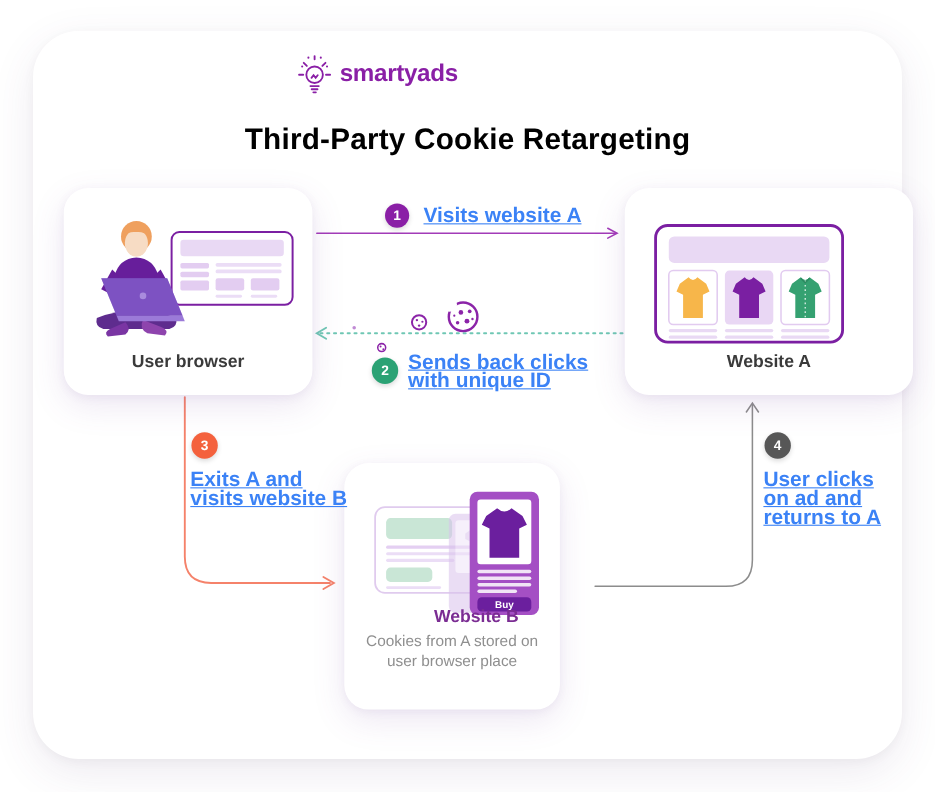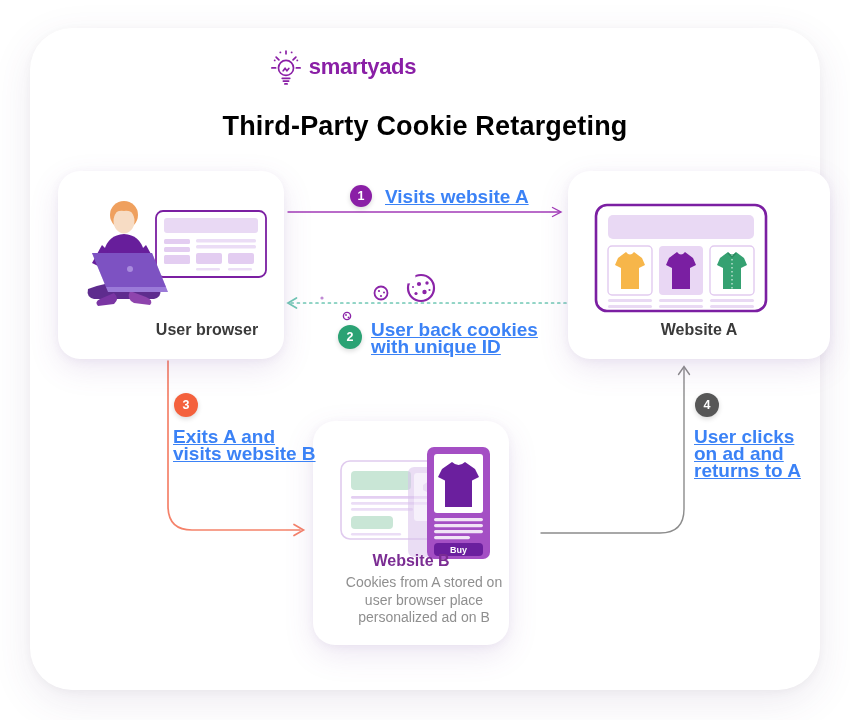--- a/index.html
+++ b/index.html
@@ -11,21 +11,21 @@
         align-items:center;gap:7px;}
   .logo-text{color:#8A1FA6;font-size:22px;font-weight:700;letter-spacing:-0.3px;}
   .title{position:absolute;left:0;top:111px;width:850px;text-align:center;color:#000000;
          font-size:27px;font-weight:700;letter-spacing:0.2px;}
   .card{position:absolute;background:#ffffff;border-radius:22px;
         box-shadow:0 10px 30px rgba(120,80,160,0.13),0 2px 8px rgba(120,80,160,0.07);}
   .card-label{position:absolute;left:0;width:100%;text-align:center;color:#3A3A3A;
               font-size:16px;font-weight:700;}
   .card-label.purple{color:#7B2D93;}
   .card-desc{position:absolute;left:0;width:100%;text-align:center;color:#8F8F8F;
-             font-size:14px;line-height:17.5px;padding-left:13px;}
+             font-size:14px;line-height:17.5px;}
   .badge{position:absolute;border-radius:50%;color:#fff;font-weight:700;font-size:12.5px;
          display:flex;align-items:center;justify-content:center;box-shadow:0 2px 5px rgba(0,0,0,0.15);}
   .step-label{position:absolute;color:#3b82f6;font-weight:700;font-size:19px;line-height:17px;text-decoration:underline;}
   .arrows{position:absolute;left:0;top:0;width:850px;height:720px;pointer-events:none;}
   .illu{position:absolute;}
 </style>
 </head>
 <body>
 
 <div class="stage">
@@ -127,21 +127,21 @@
 
       <path d="M18 96 Q54 82 90 96 Q92 104 84 106 L24 106 Q16 104 18 96 Z" fill="#5E2C8E"></path>
       <path d="M60 98 L76 104 Q84 107 80 112 L64 110 Q56 106 60 98 Z" fill="#8E44AD"></path>
       <path d="M44 100 L30 106 Q24 109 28 113 L44 111 Q50 106 44 100 Z" fill="#7A35A3"></path>
 
       <path d="M22 60 L82 60 L96 94 L36 94 Z" fill="#8A63CE"></path>
       <path d="M22 60 L82 60 L96 94 L36 94 Z" fill="#6C3FB4" opacity="0.45"></path>
       <path d="M36 94 L96 94 L98 99 L38 99 Z" fill="#9B7AD8"></path>
       <circle cx="60" cy="76" r="3" fill="#A98BDD"></circle>
     </svg>
-    <div class="card-label" style="top:150px;padding-left:36px;">User browser</div>
+    <div class="card-label" style="top:150px;">User browser</div>
   </div>
 
   <div class="card" style="left:568px;top:171px;width:262px;height:188px;">
     <svg class="illu" style="left:0;top:0;" width="226" height="150" viewBox="0 0 226 150">
       <rect x="28" y="34" width="170" height="106" rx="11" fill="#ffffff" stroke="#7B1FA2" stroke-width="2.6"></rect>
       <rect x="40" y="44" width="146" height="24" rx="5" fill="#E9D9F4"></rect>
 
       <rect x="40" y="75" width="44" height="49" rx="4" fill="#ffffff" stroke="#E2CBF0" stroke-width="1.4"></rect>
       <path d="M50 87 L58 81 Q62 86 66 81 L74 87 L77 94 L71 97 L71 118 L53 118 L53 97 L47 94 Z" fill="#F7B64A"></path>
 
@@ -187,36 +187,35 @@
       <path d="M129 48 L139 41 Q145.5 47 152 41 L162 48 L166 56 L159 59.5 L159 86 L132 86 L132 59.5 L125 56 Z" fill="#6B1F9E"></path>
       <g fill="#ffffff" opacity="0.85">
         <rect x="121" y="97" width="49" height="3.2" rx="1.6"></rect>
         <rect x="121" y="103" width="49" height="3.2" rx="1.6"></rect>
         <rect x="121" y="109" width="49" height="3.2" rx="1.6"></rect>
         <rect x="121" y="115" width="36" height="3.2" rx="1.6"></rect>
       </g>
       <rect x="121" y="122" width="49" height="13" rx="4" fill="#6B1F9E"></rect>
       <text x="145.5" y="131.5" text-anchor="middle" fill="#ffffff" font-size="9" font-weight="bold" font-family="Liberation Sans, sans-serif">Buy</text>
     </svg>
-    <div class="card-label purple" style="top:131px;">Website B</div>
+    <div class="card-label purple" style="top:131px;padding-left:22px;">Website B</div>
     <div class="card-desc" style="top:153px;">
       <div>Cookies from A stored on</div>
       <div>user browser place</div>
-      <div>personalized ad on B</div>
     </div>
   </div>
 
   <div class="badge" style="left: 350px; top: 185px; width: 22px; height: 22px; background-color: rgb(138, 31, 166);">1</div>
   <div class="step-label" style="left:385px;top:188px;">
     <div>Visits website A</div>
   </div>
 
   <div class="badge" style="left: 338px; top: 325px; width: 24px; height: 24px; background-color: rgb(43, 162, 116);">2</div>
   <div class="step-label" style="left:371px;top:321px;">
-    <div>User back cookies</div>
+    <div>Sends back clicks</div>
     <div>with unique ID</div>
   </div>
 
   <div class="badge" style="left: 174px; top: 393px; width: 24px; height: 24px; background-color: rgb(244, 97, 61);">3</div>
   <div class="step-label" style="left:173px;top:428px;">
     <div>Exits A and</div>
     <div>visits website B</div>
   </div>
 
   <div class="badge" style="left: 695px; top: 393px; width: 24px; height: 24px; background-color: rgb(87, 87, 87);">4</div>

